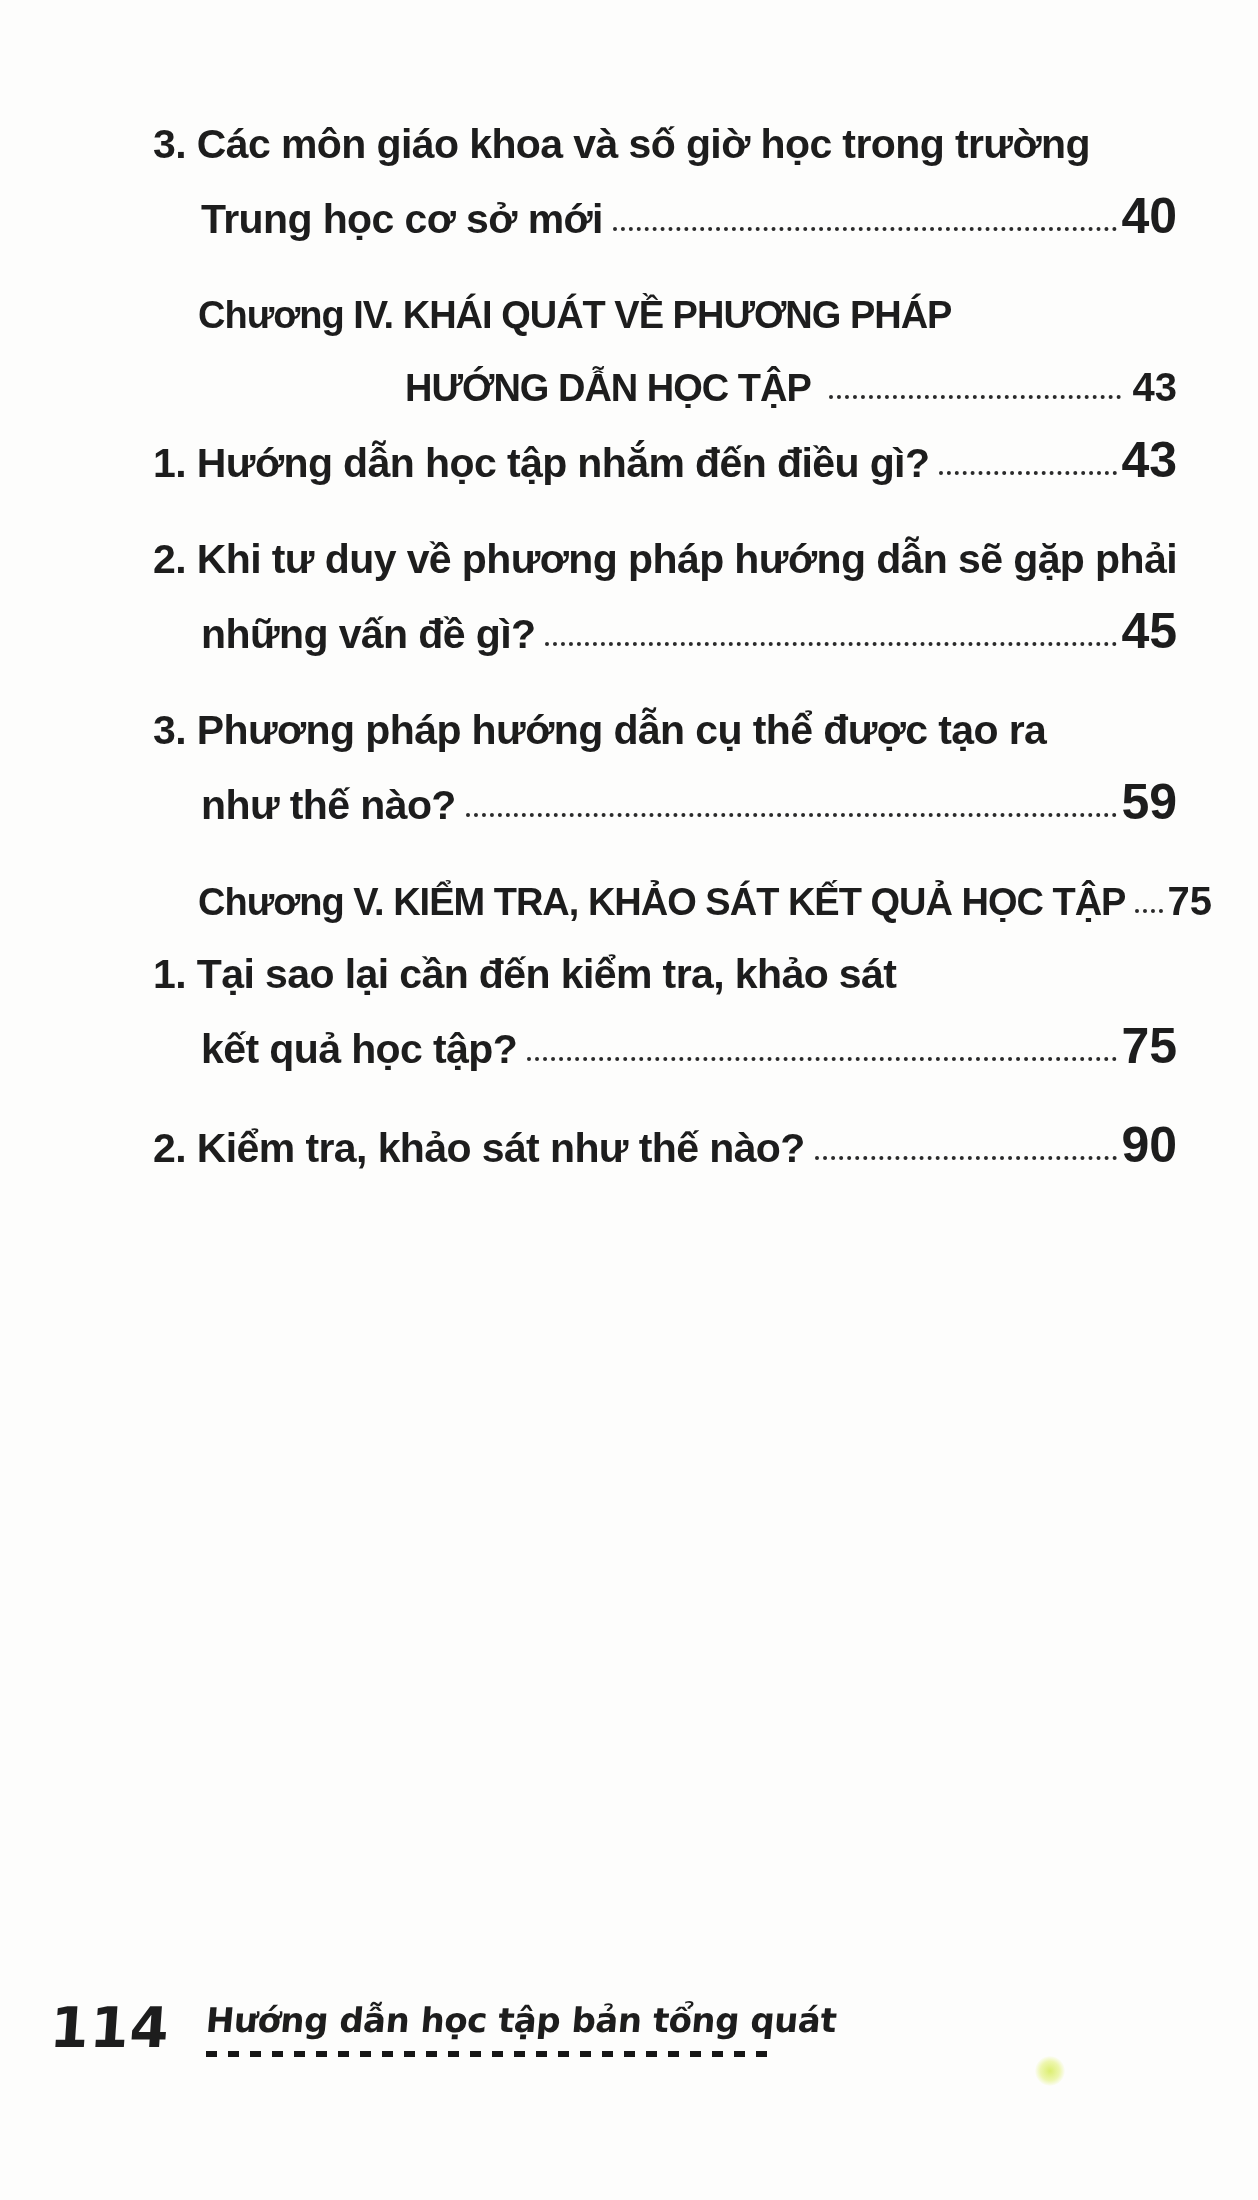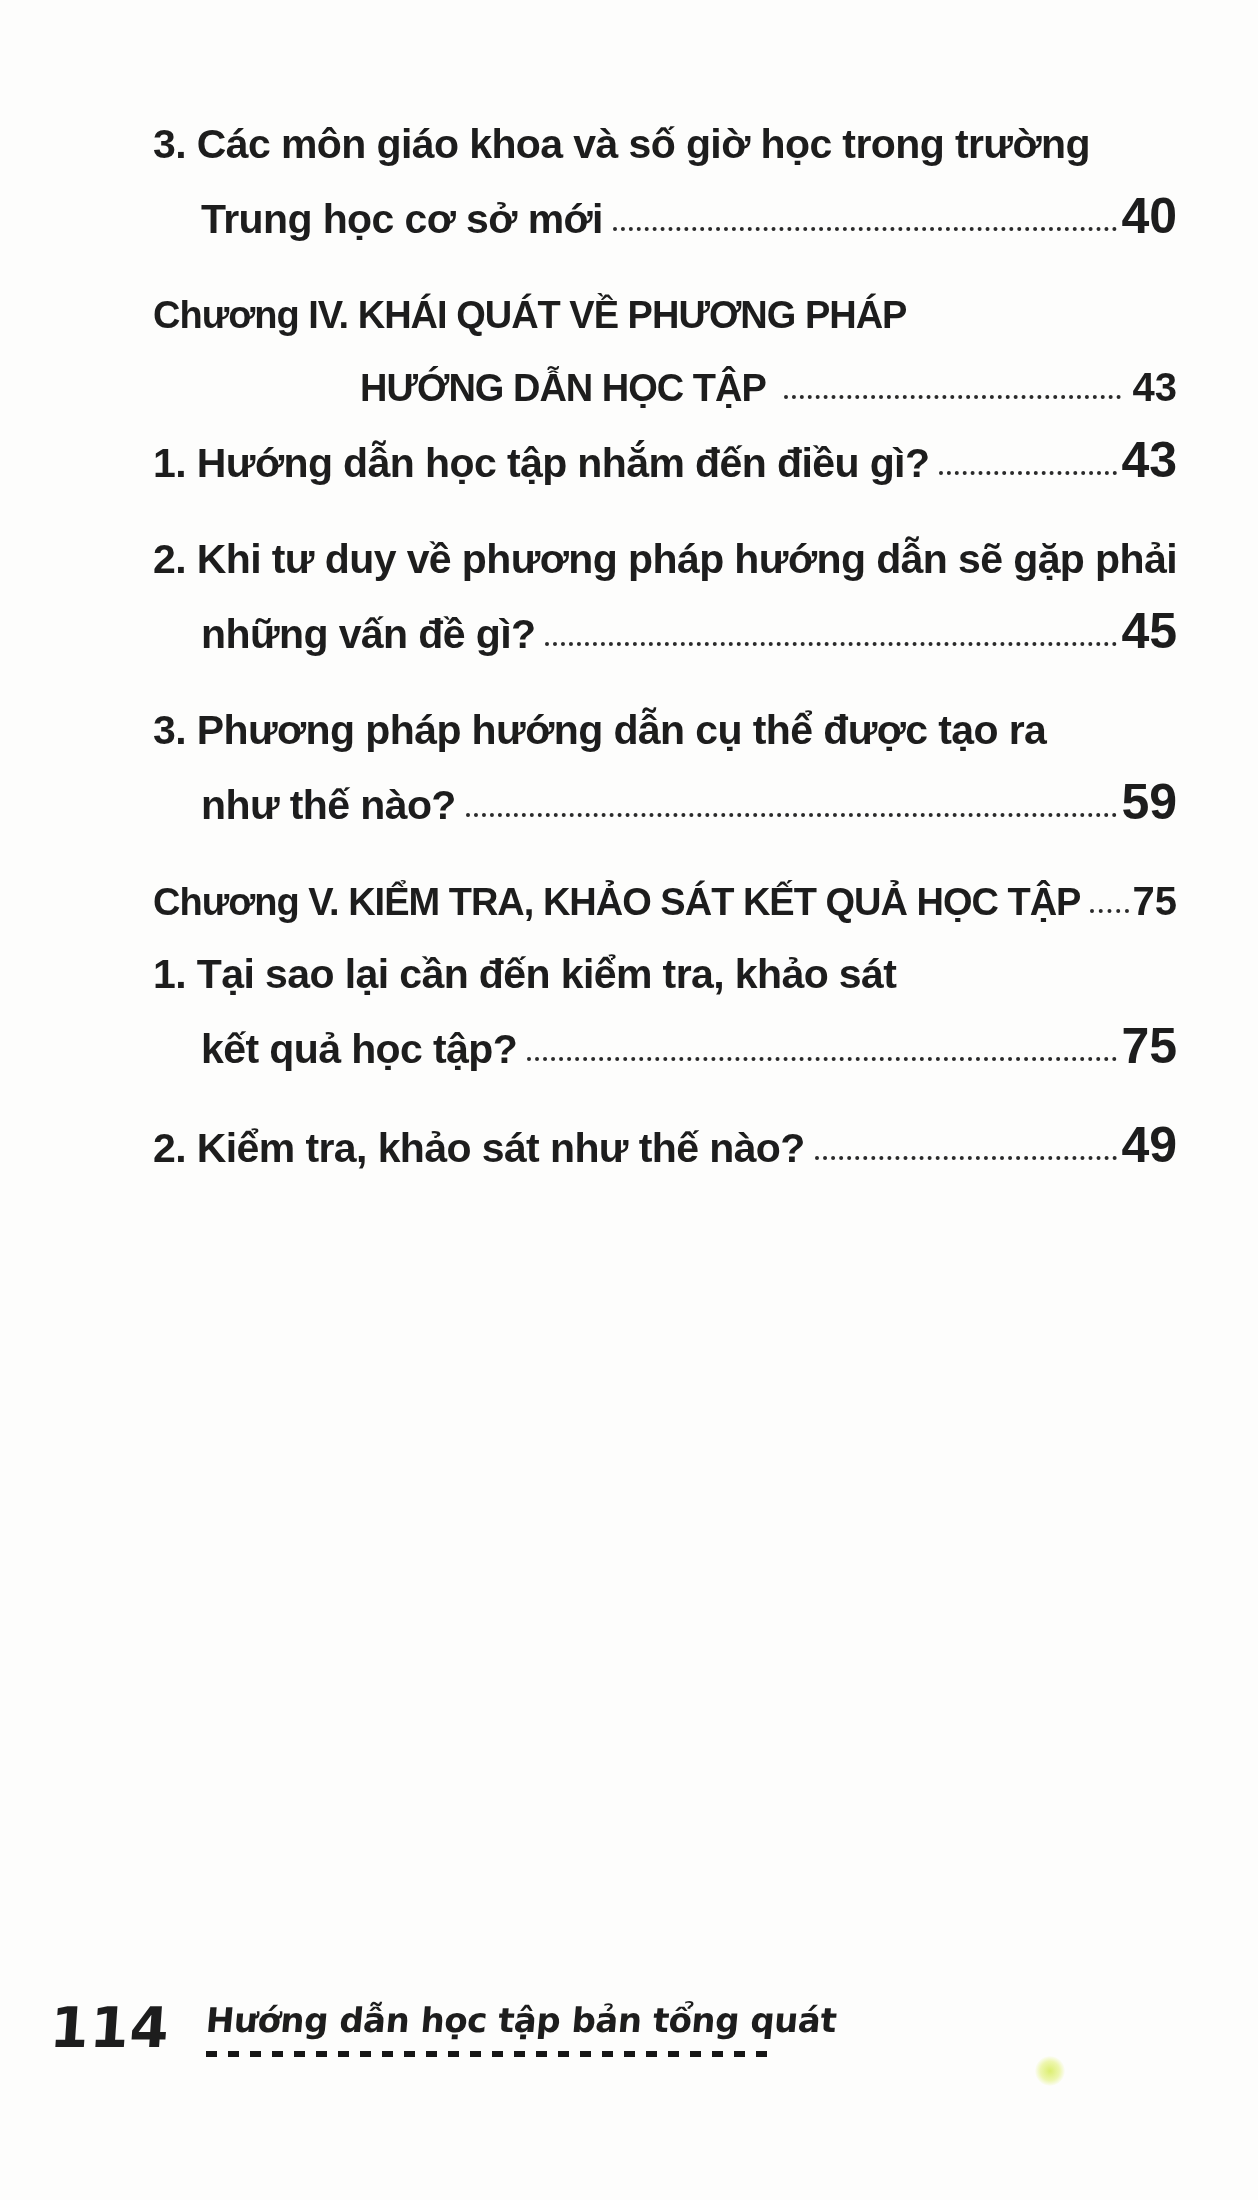--- a/index.html
+++ b/index.html
@@ -15,21 +15,21 @@
   .toc { position:absolute; left:153px; top:108px; width:1024px; }
   .entry { margin-bottom:24px; }
   .entry.chapter { margin-bottom:0; }
   .entry.mt-lg { margin-top:8px; }
   .line {
     display:flex; align-items:baseline;
     line-height:72px; font-size:41px; letter-spacing:-0.6px;
     white-space:nowrap;
     font-weight:bold;
   }
-  .chapter .line { font-size:38px; letter-spacing:-1px; }
+  .chapter .line { font-size:38px; letter-spacing:-1px;margin-left:45px; }
   .line.cont { padding-left:48px; }
   .line.ch2  { padding-left:207px;gap:8px; }
   .txt { flex:0 0 auto; }
   .leader {
     flex:1 1 30px; min-width:28px; height:0;
     border-bottom:4px dotted #2a2a2a;
     margin:0 4px 0 10px;
     position:relative; top:-2px;
   }
   .pg { flex:0 0 auto; font-size:50px; letter-spacing:0; }
@@ -138,21 +138,21 @@
         <span class="txt">kết quả học tập?</span>
         <span class="leader"></span>
         <span class="pg">75</span>
       </div>
     </div>
 
     <div class="entry item">
       <div class="line">
         <span class="txt">2. Kiểm tra, khảo sát như thế nào?</span>
         <span class="leader"></span>
-        <span class="pg">49</span>
+        <span class="pg">90</span>
       </div>
     </div>
 
   </main>
 
   <footer class="footer">
     <span class="folio">114</span>
     <div class="runhead">
       <span class="runhead-title">Hướng dẫn học tập bản tổng quát</span>
       <div class="dash-rule"></div>

